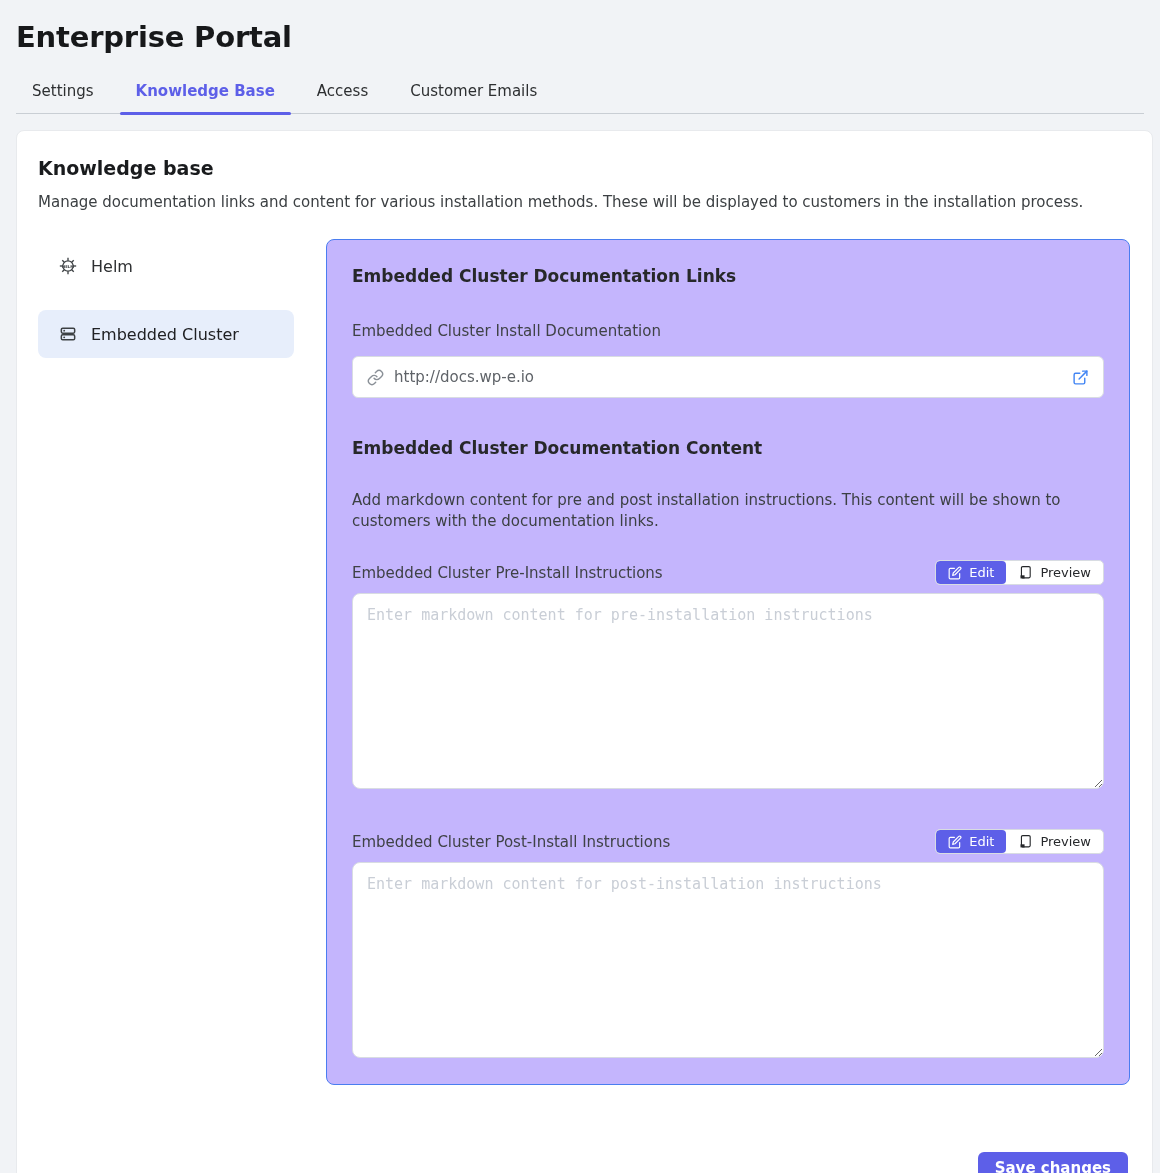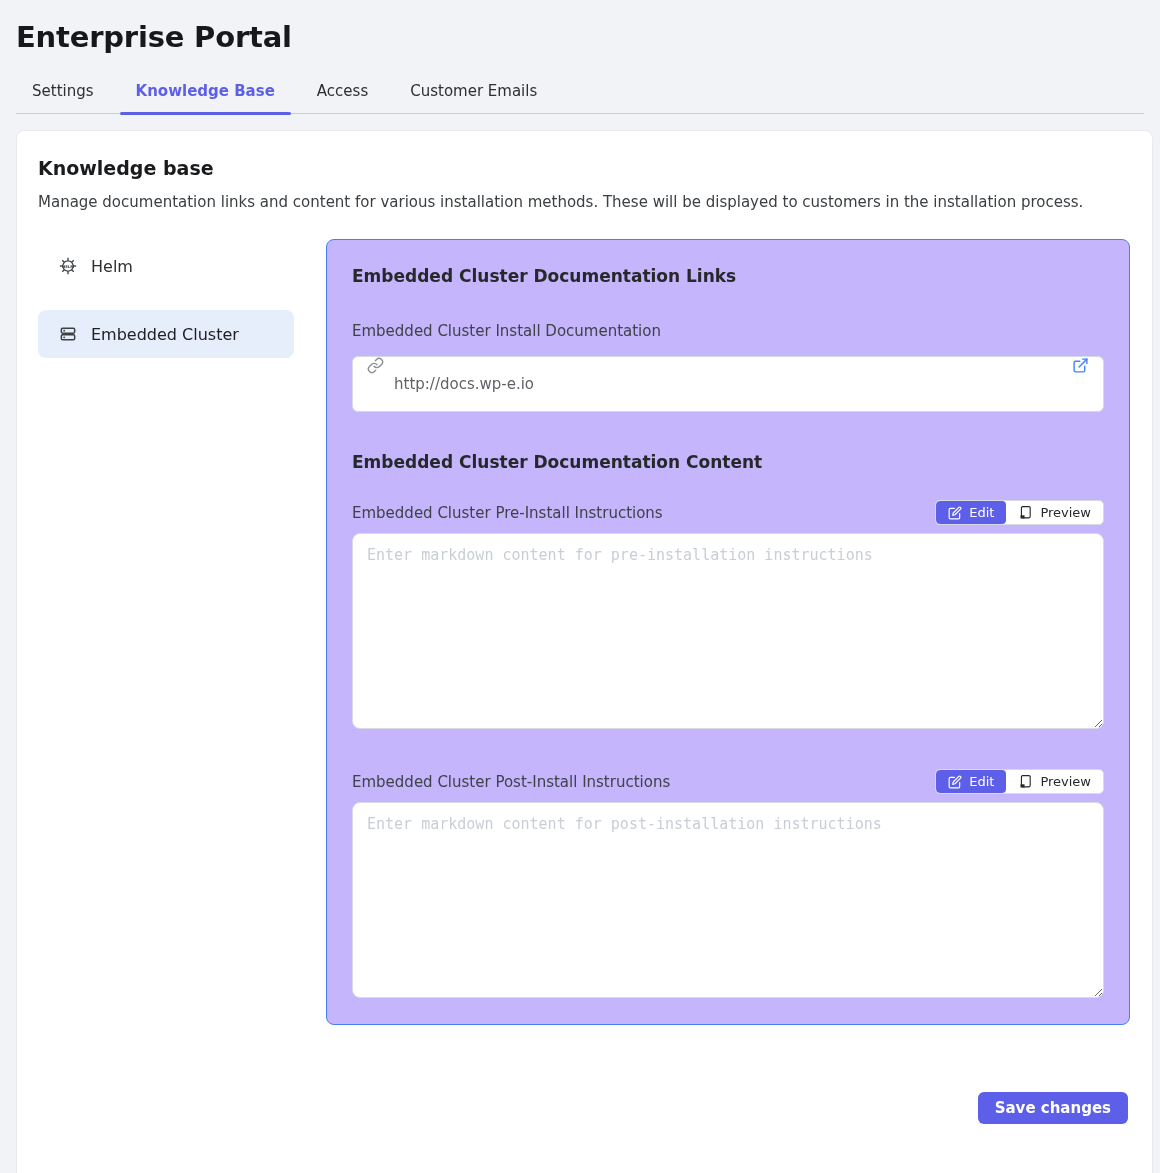--- a/index.html
+++ b/index.html
@@ -90,25 +90,26 @@
   }
   .panel h3 {
     font-size: 17px;
     font-weight: 700;
     color: #27282a;
   }
   .h-links { margin-bottom: 36px; }
   .field-label { font-size: 15px; color: #3f4246; }
   .url-field {
     margin-top: 16px;
-    height: 56px;
+    height: 42px;
     background: #fff;
     border: 1px solid #d8dce2;
     border-radius: 6px;
     display: flex;
+    align-items: center;
     padding: 0 14px 0 14px;
     gap: 10px;
   }
   .url-field input {
     flex: 1;
     border: none;
     outline: none;
     font-size: 15px;
     color: #5f6368;
     font-family: "DejaVu Sans", "Liberation Sans", sans-serif;
@@ -259,20 +260,21 @@
           <svg width="17" height="17" viewBox="0 0 24 24" fill="none" stroke="currentColor" stroke-width="2" stroke-linecap="round" stroke-linejoin="round">
             <path d="M18 13v6a2 2 0 0 1-2 2H5a2 2 0 0 1-2-2V8a2 2 0 0 1 2-2h6"></path>
             <polyline points="15 3 21 3 21 9"></polyline>
             <line x1="10" y1="14" x2="21" y2="3"></line>
           </svg>
         </span>
       </div>
 
       <h3 class="h-content">Embedded Cluster Documentation Content</h3>
 
+      <div class="content-desc">Add markdown content for pre and post installation instructions. This content will be shown to customers with the documentation links.</div>
 
       <div class="editor-head first">
         <div class="field-label">Embedded Cluster Pre-Install Instructions</div>
         <div class="seg-group">
           <div class="seg active">
             <span>
               <svg width="14" height="14" viewBox="0 0 24 24" fill="none" stroke="currentColor" stroke-width="2" stroke-linecap="round" stroke-linejoin="round">
                 <path d="M11 4H4a2 2 0 0 0-2 2v14a2 2 0 0 0 2 2h14a2 2 0 0 0 2-2v-7"></path>
                 <path d="M18.5 2.5a2.121 2.121 0 0 1 3 3L12 15l-4 1 1-4 9.5-9.5z"></path>
               </svg>

